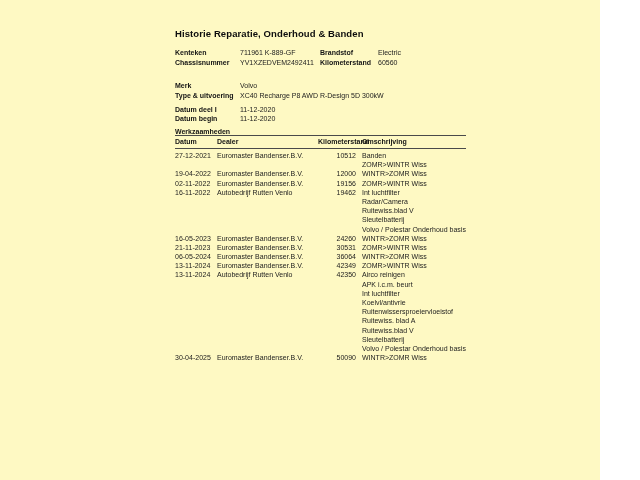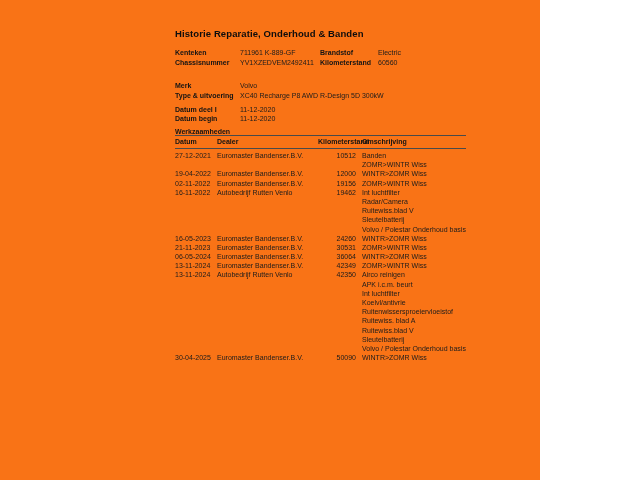--- a/index.html
+++ b/index.html
@@ -2,21 +2,21 @@
 <html><head>
 <meta charset="utf-8">
 <style>
   * { margin:0; padding:0; box-sizing:border-box; }
   html,body { background:#ffffff; }
   body {
     width:640px; height:480px;
     font-family:"Liberation Sans", sans-serif;
     color:#1c1c1c;
   }
-  .doc { position:relative; width:540px; height:480px; background:#f97316; overflow:hidden; }
+  .doc { position:relative; width:600px; height:480px; background:#fef9c3; overflow:hidden; }
 
   .title {
     position:absolute; left:175px; top:28px;
     font-size:9.5px; font-weight:bold; color:#0d0d0d;
     white-space:nowrap; letter-spacing:0.1px;
   }
 
   .t { position:absolute; font-size:7px; line-height:9px; white-space:nowrap; }
   .lbl { font-weight:bold; color:#141414; }
 

